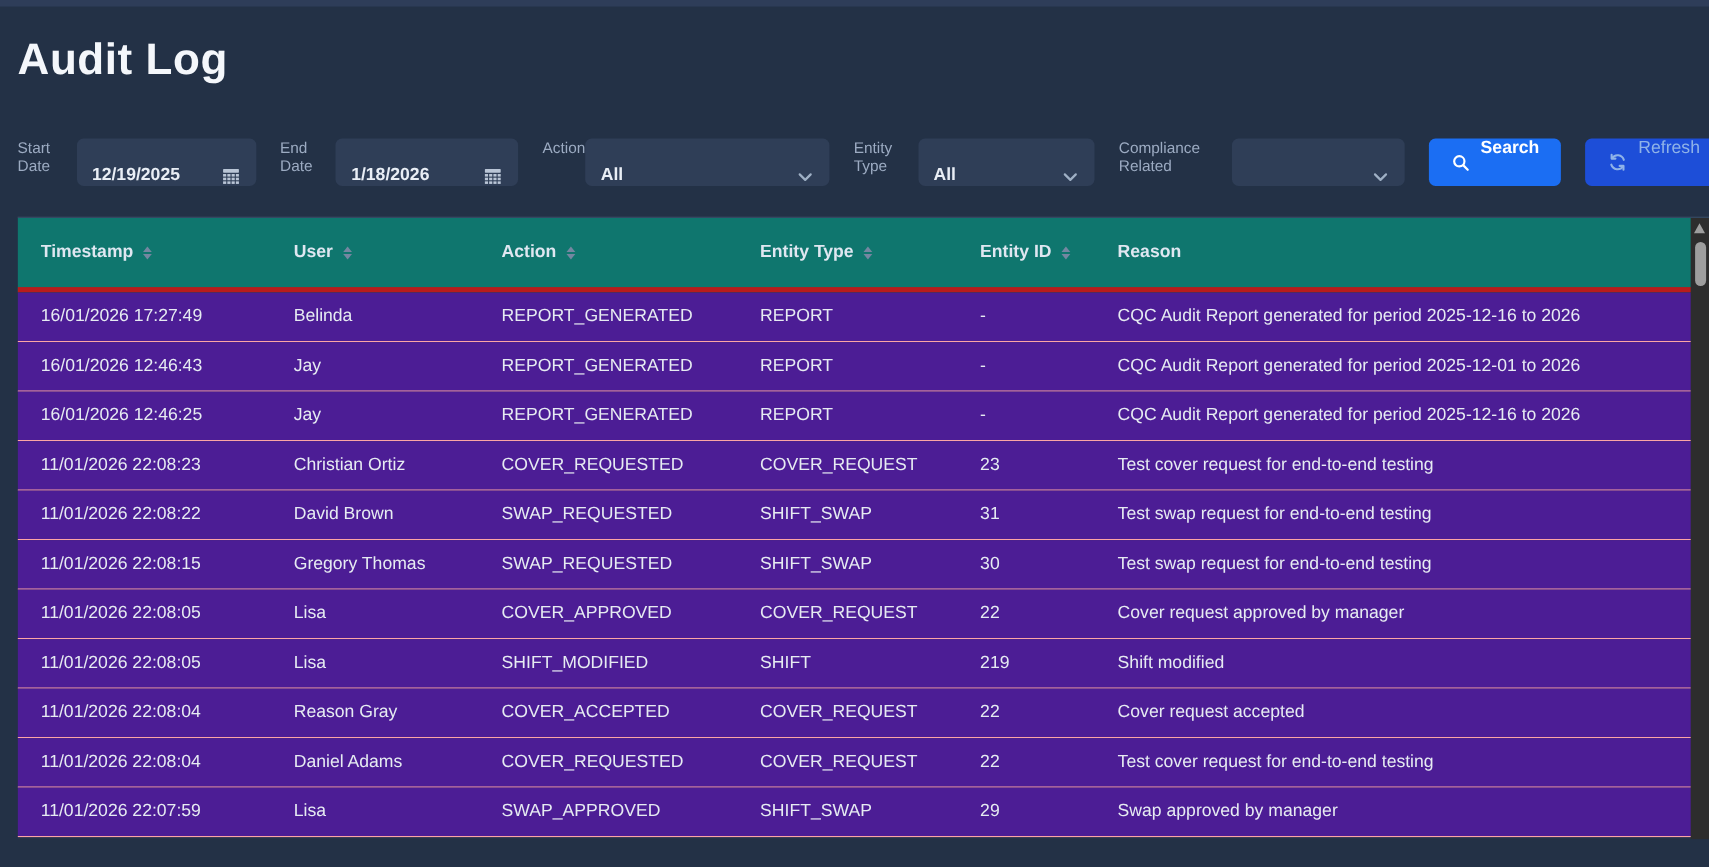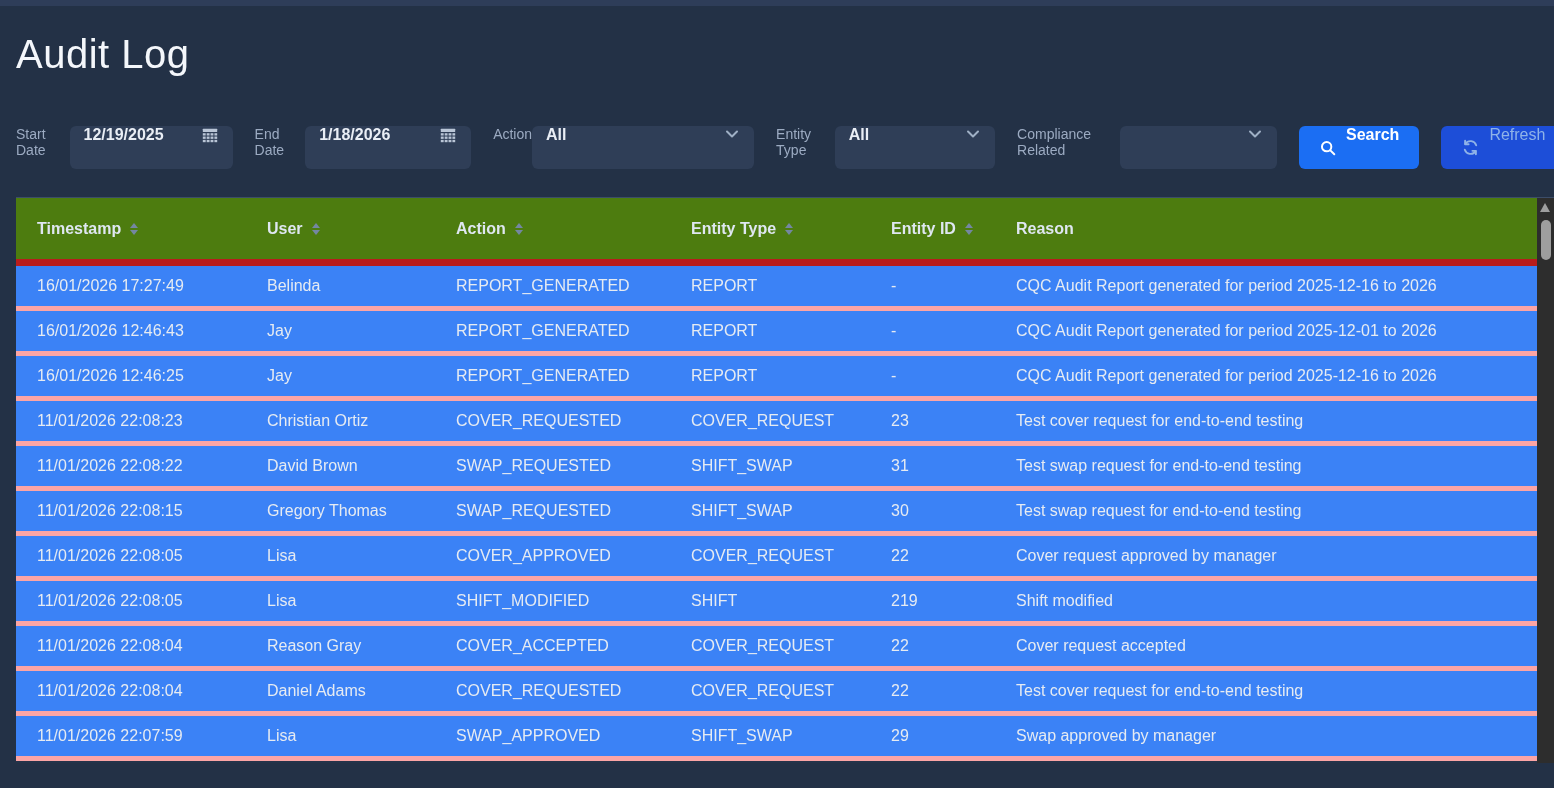--- a/index.html
+++ b/index.html
@@ -5,35 +5,35 @@
   * { margin:0; padding:0; box-sizing:border-box; }
   html,body { width:1554px; height:788px; overflow:hidden; }
   body {
     background:#233146;
     font-family:"Liberation Sans", sans-serif;
     color:#e8edf4;
   }
   .top-strip { height:6px; width:100%; background:#2e3d59; }
   h1.page-title {
     margin:24px 0 12px 16px;
-    font-size:40px; font-weight:400; color:#f4f7fb; line-height:1.2;
+    font-size:40px; font-weight:700; color:#f4f7fb; line-height:1.2;
     letter-spacing:0.5px;
   }
   
   .filter-bar {
     margin:48px 16px 0 16px;
     display:flex; align-items:flex-end; gap:22px;
   }
   .filter-group { display:flex; flex-direction:row; }
   .filter-label {
     font-size:14px; color:#9cabc2; margin-bottom:8px; font-weight:400;
   }
   .field {
     height:43px; background:#2f3e57; border-radius:6px;
-    display:flex; align-items:flex-start; justify-content:space-between;
+    display:flex; align-items:flex-end; justify-content:space-between;
     padding:0 14px; font-size:16px; color:#e9eef5; cursor:pointer;
   }
   .field .field-value { font-weight:600; }
   .w-date { width:187px; }
   .w-action { width:222px; }
   .w-entity { width:184px; }
   .w-compliance { width:186px; }
   .btn {
     height:43px; border:none; border-radius:6px;
     display:flex; gap:9px;
@@ -46,40 +46,40 @@
   .table-wrap {
     position:relative;
     margin:28px 0 0 16px;
     width:1538px; height:566px;
     background:#253349;
     border-top:1px solid #3c4d69;
     overflow:hidden;
   }
   .thead {
     display:flex; align-items:center;
-    height:68px; background:#4d7c0f;
-    border-bottom:7px solid #b91c1c;
+    height:68px; background:#0f766e;
+    border-bottom:5px solid #b91c1c;
     padding:0 17px 0 21px;
   }
   .th {
     display:flex; align-items:center;
     font-size:16px; font-weight:600; color:#dfe7f1;
     white-space:nowrap; overflow:hidden;
   }
   .sort-icon { display:inline-flex; flex-direction:column; gap:2px; margin-left:9px; }
   .tri-up { width:0; height:0; border-left:4px solid transparent;
     border-right:4px solid transparent; border-bottom:5px solid #7487a1; }
   .tri-down { width:0; height:0; border-left:4px solid transparent;
     border-right:4px solid transparent; border-top:5px solid #7487a1; }
   .tbody { background:#253349; }
   .tr {
     display:flex; align-items:center; height:45px;
-    border-bottom:5px solid #fca5a5;
+    border-bottom:1px solid #fca5a5;
     padding:0 17px 0 21px;
-    background:#3b82f6;
+    background:#4c1d95;
   }
   .td {
     font-size:16px; color:#e6ebf2; white-space:nowrap; overflow:hidden;
   }
   .c0 { width:230px; } .c1 { width:189px; } .c2 { width:235px; }
   .c3 { width:200px; } .c4 { width:125px; } .c5 { flex:1; min-width:0; }
   
   .vscrollbar {
     position:absolute; top:0; right:0; width:17px; height:100%;
     background:#2d2d2d;

